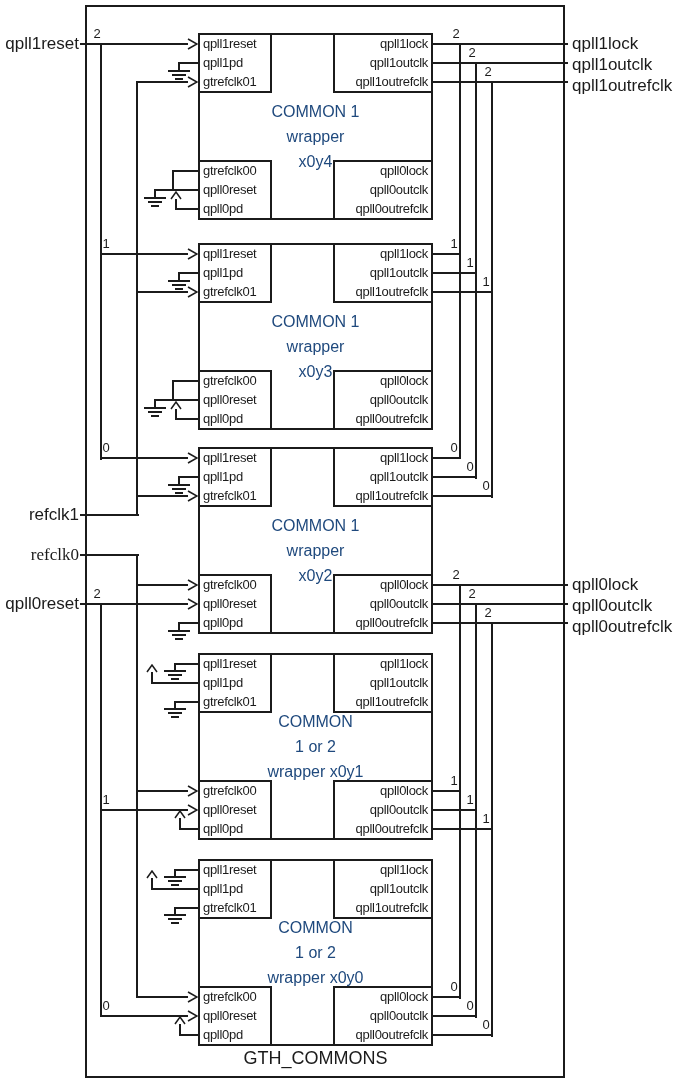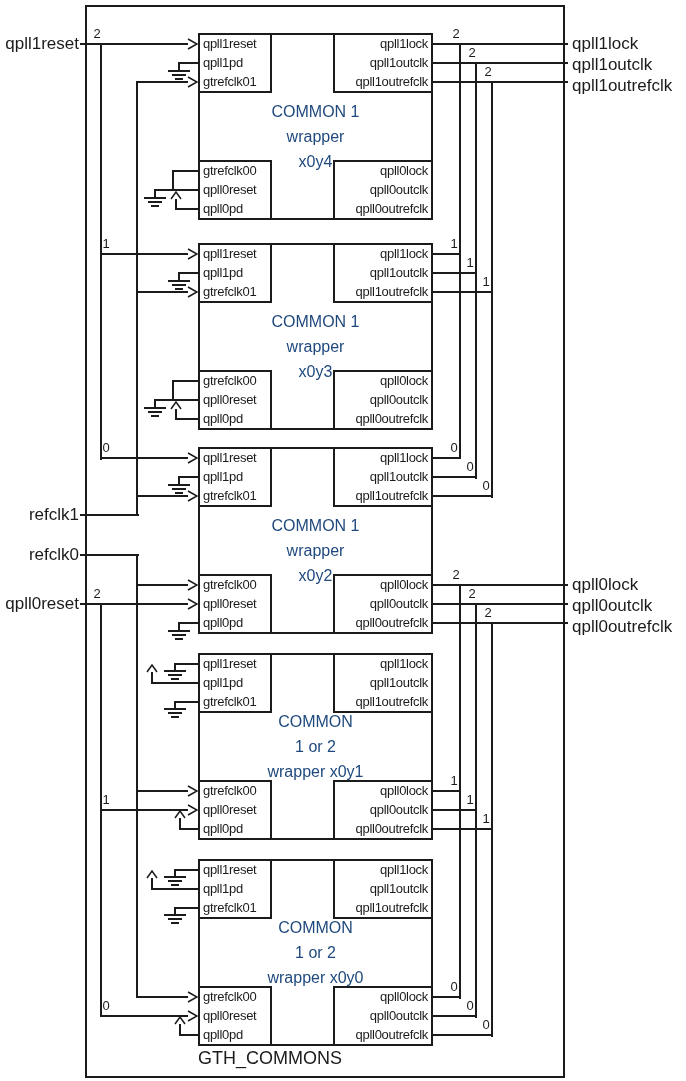--- a/index.html
+++ b/index.html
@@ -27,25 +27,25 @@
   .ah{position:absolute;width:11px;height:12px;}
   .up{position:absolute;width:14px;height:9px;}
   svg{display:block;}
 </style>
 </head>
 <body>
 
 <div id="diagram">
 
   <div class="box" style="left:85px;top:5px;width:480px;height:1073px;"></div>
-  <div class="ext" style="left:198px;top:1047px;width:235px;text-align:left;font-size:18px;">GTH_COMMONS</div>
+  <div class="ext" style="left:198px;top:1047px;width:235px;text-align:center;font-size:18px;">GTH_COMMONS</div>
 
   <div class="ext extL" style="top:33px;">qpll1reset</div>
   <div class="ext extL" style="top:504px;">refclk1</div>
-  <div class="ext extL" style="top:544px;">refclk0</div>
+  <div class="ext extL" style="top:544px;font-family:Liberation Serif, serif;">refclk0</div>
   <div class="ext extL" style="top:593px;">qpll0reset</div>
 
   <div class="ext extR" style="top:33px;">qpll1lock</div>
   <div class="ext extR" style="top:54px;">qpll1outclk</div>
   <div class="ext extR" style="top:75px;">qpll1outrefclk</div>
   <div class="ext extR" style="top:574px;">qpll0lock</div>
   <div class="ext extR" style="top:595px;">qpll0outclk</div>
   <div class="ext extR" style="top:616px;">qpll0outrefclk</div>
 
   <div class="h" style="left:80px;top:43px;width:108px;"></div>

